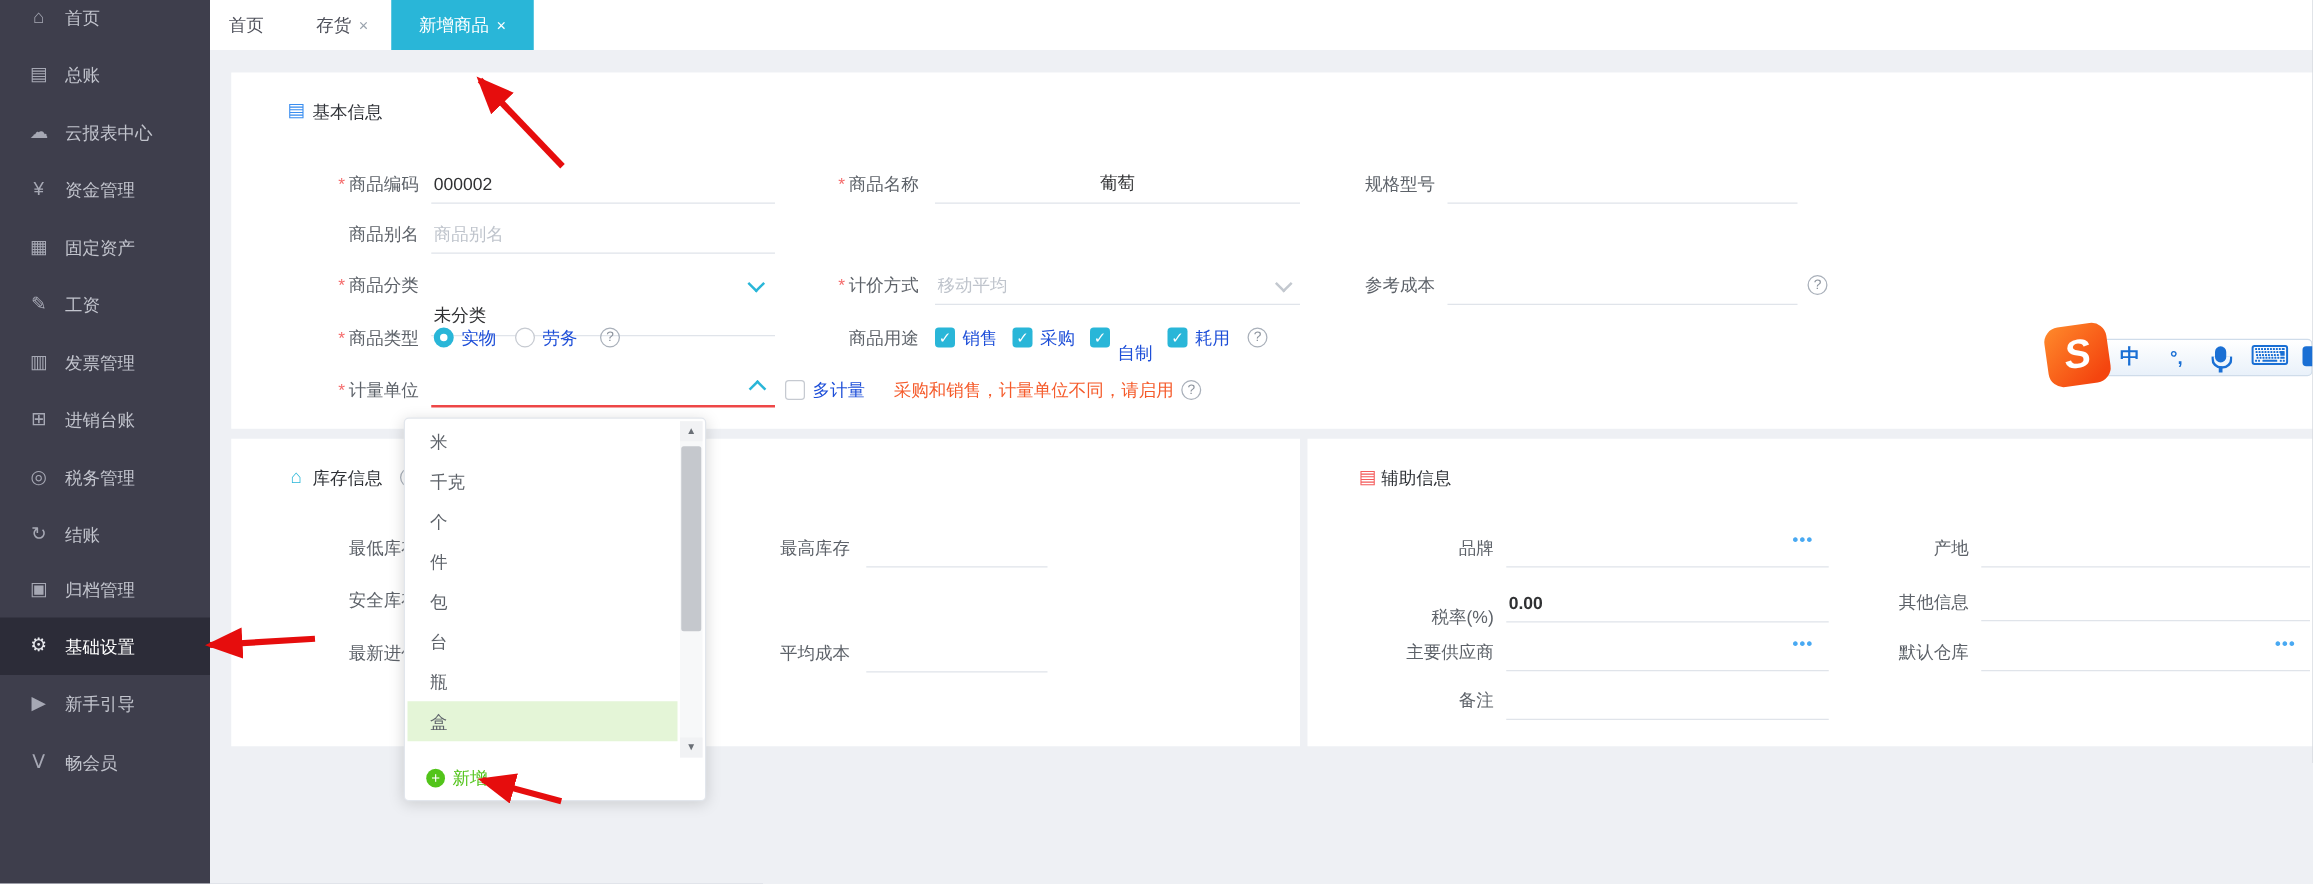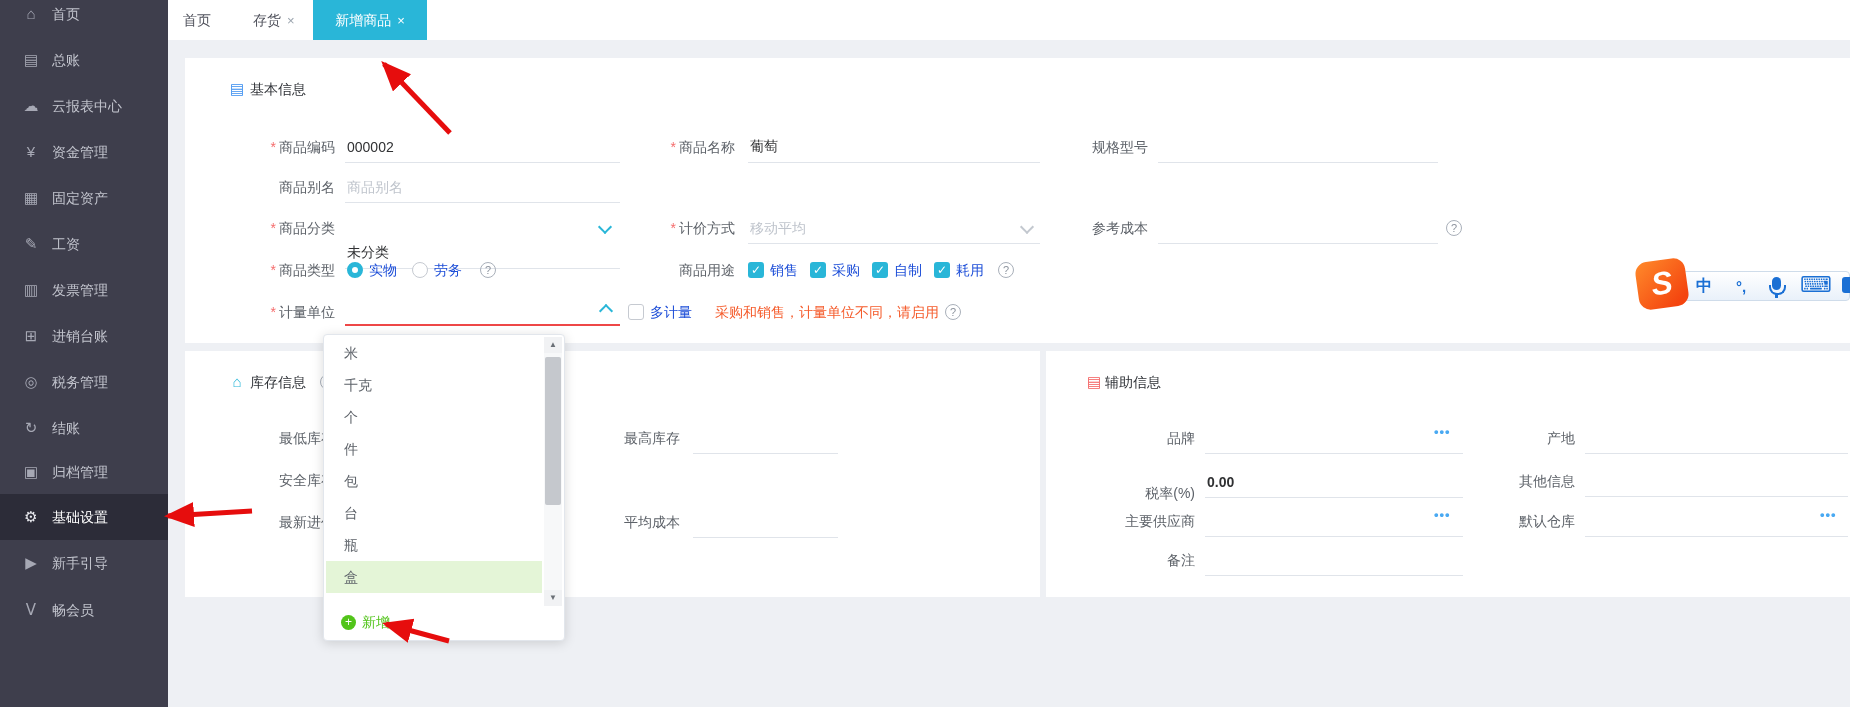--- a/index.html
+++ b/index.html
@@ -148,21 +148,21 @@
   <div class="abs panel" style="left:185px;top:58px;width:1665px;height:285px"></div>
   <div class="abs panel" style="left:185px;top:351px;width:855px;height:246px"></div>
   <div class="abs panel" style="left:1046px;top:351px;width:804px;height:246px"></div>
 
   <div class="abs sect-ic" style="left:228px;top:80px;color:#3a8ef0">▤</div>
   <div class="abs sect-tt" style="left:250px;top:80px">基本信息</div>
 
   <div class="abs lbl" style="left:185px;top:137px;width:150px"><span class="star">*</span><span>商品编码</span></div>
   <input class="inp" style="left: 345px; top: 131px; width: 275px; height: 32px;" value="000002">
   <div class="abs lbl" style="left:585px;top:137px;width:150px"><span class="star">*</span><span>商品名称</span></div>
-  <input class="inp" style="left: 748px; top: 131px; width: 292px; height: 32px;" value="葡萄">
+  <input class="inp" style="left: 748px; top: 131px; width: 292px; height: 32px; text-align: center;" value="葡萄">
   <div class="abs lbl" style="left:998px;top:137px;width:150px">规格型号</div>
   <input class="inp" style="left: 1158px; top: 131px; width: 280px; height: 32px;" value="">
 
   <div class="abs lbl" style="left:185px;top:177px;width:150px">商品别名</div>
   <input class="inp" style="left: 345px; top: 171px; width: 275px; height: 32px;" placeholder="商品别名">
 
   <div class="abs lbl" style="left:185px;top:218px;width:150px"><span class="star">*</span><span>商品分类</span></div>
   <input class="inp" style="left: 345px; top: 212px; width: 275px; height: 32px; margin-top: 25px;" value="未分类">
   <div class="abs chv" style="left:600px;top:222px"></div>
   <div class="abs lbl" style="left:585px;top:218px;width:150px"><span class="star">*</span><span>计价方式</span></div>
@@ -178,21 +178,21 @@
   <div class="abs rad off" style="left:412px;top:262px"></div>
   <div class="abs opt" style="left:434px;top:260px">劳务</div>
   <div class="abs q" style="left:480px;top:262px">?</div>
 
   <div class="abs lbl" style="left:585px;top:260px;width:150px">商品用途</div>
   <div class="abs cbx on" style="left:748px;top:262px">✓</div>
   <div class="abs opt" style="left:770px;top:260px">销售</div>
   <div class="abs cbx on" style="left:810px;top:262px">✓</div>
   <div class="abs opt" style="left:832px;top:260px">采购</div>
   <div class="abs cbx on" style="left:872px;top:262px">✓</div>
-  <div class="abs opt" style="left:894px;top:260px">自制</div>
+  <div class="abs opt" style="left:894px;top:272px">自制</div>
   <div class="abs cbx on" style="left:934px;top:262px">✓</div>
   <div class="abs opt" style="left:956px;top:260px">耗用</div>
   <div class="abs q" style="left:998px;top:262px">?</div>
 
   <div class="abs lbl" style="left:185px;top:302px;width:150px"><span class="star">*</span><span>计量单位</span></div>
   <input class="inp err" style="left: 345px; top: 294px; width: 275px; height: 32px;" value="">
   <div class="abs chv up" style="left:601px;top:306px"></div>
   <div class="abs cbx off" style="left:628px;top:304px"></div>
   <div class="abs opt" style="left:650px;top:302px">多计量</div>
   <div class="abs warn" style="left:715px;top:302px">采购和销售，计量单位不同，请启用</div>

